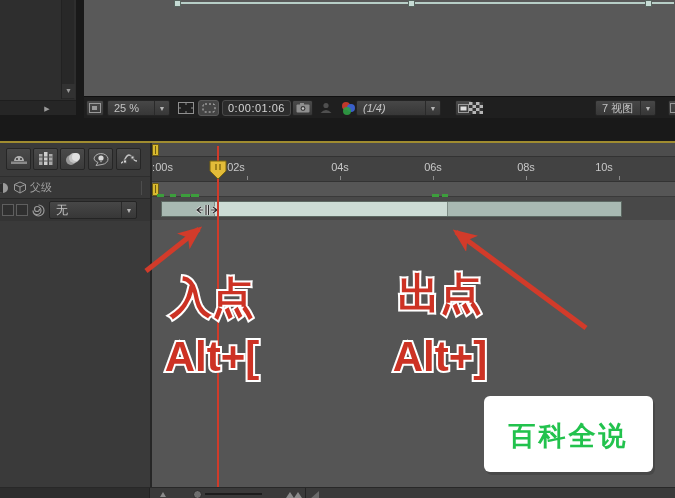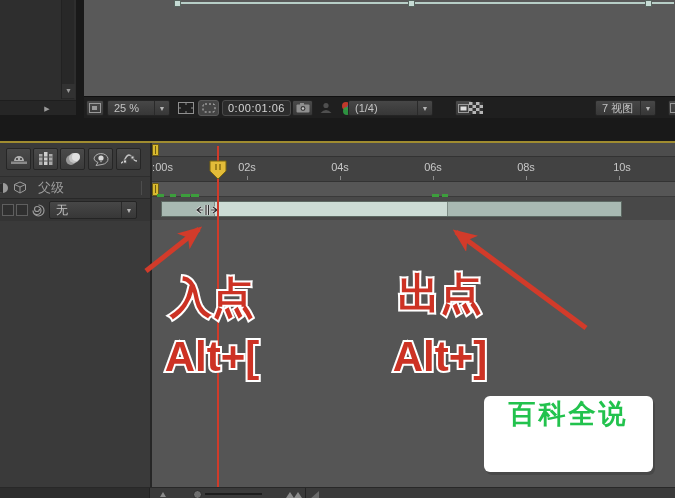--- a/index.html
+++ b/index.html
@@ -28,21 +28,21 @@
   .dd .caret{width:14px;text-align:center;color:#b5b5b5;font-size:7px;}
   .timecode{display:flex;align-items:center;justify-content:center;background:#2c2c2c;border:1px solid #4a4a4a;border-radius:3px;color:#d5d5d5;font-size:11px;letter-spacing:.5px;}
   .iconbtn{display:flex;align-items:center;justify-content:center;}
 
   
   .active-border{position:absolute;left:0;top:141px;width:675px;height:2px;background:#a08c30;}
   .tl-left{position:absolute;left:0;top:143px;width:150px;height:344px;background:#3a3a3a;}
   .switch-row{position:absolute;left:0;top:0;width:150px;height:33px;}
   .sw-btn{position:absolute;top:5px;width:25px;height:22px;background:linear-gradient(#4a4a4a,#3b3b3b);border:1px solid #262626;border-radius:2px;display:flex;align-items:center;justify-content:center;}
   .parent-row{position:absolute;left:0;top:33px;width:150px;height:23px;background:#383838;border-top:1px solid #2e2e2e;border-bottom:1px solid #282828;display:flex;align-items:center;}
-  .parent-row .txt{color:#9f9f9f;font-size:13px;margin-left:11px;}
+  .parent-row .txt{color:#9f9f9f;font-size:11px;margin-left:3px;}
   .col-div{position:absolute;right:8px;top:4px;width:1px;height:14px;background:#4d4d4d;}
   .layer-row-left{position:absolute;left:0;top:56px;width:150px;height:22px;background:#343434;display:flex;align-items:center;}
   .chk{width:12px;height:12px;border:1px solid #5f5f5f;background:#2f2f2f;margin-left:2px;}
   .tl-right{position:absolute;left:152px;top:143px;width:523px;height:344px;background:#555;overflow:hidden;}
   .nav-strip{position:absolute;left:0;top:0;width:523px;height:14px;background:#4d4d4d;border-bottom:1px solid #333;}
   .ruler{position:absolute;left:0;top:14px;width:523px;height:25px;background:#424242;border-bottom:1px solid #333;}
   .ruler .tick-label{position:absolute;top:4px;color:#c8c8c8;font-size:11px;transform:translateX(-50%);}
   .ruler .tick-label.first{transform:none;}
   .ruler .tick-mark{position:absolute;bottom:1px;width:1px;height:4px;background:#8a8a8a;}
   .work-strip{position:absolute;left:0;top:39px;width:523px;height:15px;background:#565656;border-bottom:1px solid #3a3a3a;}
@@ -63,21 +63,21 @@
   .bottom-bar{position:absolute;left:0;top:487px;width:675px;height:11px;background:#3a3a3a;border-top:1px solid #282828;overflow:hidden;}
   .bottom-left{position:absolute;left:0;top:0;width:150px;height:11px;background:#2d2d2d;border-right:1px solid #222;}
   .zoom-track{position:absolute;left:205px;top:5px;width:57px;height:2px;background:#1c1c1c;}
   .zoom-knob{position:absolute;left:193px;top:2px;width:9px;height:9px;border-radius:50%;background:#6e6e6e;border:1px solid #2a2a2a;}
   .mini-mtn{position:absolute;top:4px;width:0;height:0;border-left:4px solid transparent;border-right:4px solid transparent;border-bottom:6px solid #8a8a8a;}
   .bb-div{position:absolute;left:305px;top:0;width:1px;height:11px;background:#242424;}
   .bb-wedge{position:absolute;left:310px;top:3px;width:0;height:0;border-left:9px solid transparent;border-bottom:8px solid #6a6a6a;}
 
   
   .watermark{position:absolute;left:484px;top:396px;width:169px;height:76px;background:#ffffff;border-radius:6px;box-shadow:2px 3px 0 rgba(0,0,0,.15);text-align:center;z-index:6;}
-  .wm-title{margin-top:0;font-size:27px;font-weight:bold;color:#22c24d;letter-spacing:3px;}
+  .wm-title{margin-top:22px;font-size:27px;font-weight:bold;color:#22c24d;letter-spacing:3px;}
   .wm-sub{margin-top:4px;font-size:15px;color:#9b9b9b;letter-spacing:2px;}
 
   
   .anno{position:absolute;left:0;top:0;z-index:7;pointer-events:none;}
 </style>
 </head>
 <body>
 
 <div id="stage">
 
@@ -140,21 +140,21 @@
           <path d="M0.5 11 q5.5 -6 11 0 z" fill="#4f4f4f"></path>
         </svg>
     </div>
     <div class="tb iconbtn" style="left:253px;width:21px;">
       <svg width="16" height="14">
           <circle cx="6" cy="5" r="4" fill="#c0392b"></circle>
           <circle cx="11" cy="7" r="4" fill="#3a5fc8"></circle>
           <circle cx="7" cy="10" r="4" fill="#2f9e44" fill-opacity="0.9"></circle>
         </svg>
     </div>
-    <div class="tb dd" style="left:264px;width:85px;">
+    <div class="tb dd" style="left:272px;width:85px;font-style:italic;">
       <span class="lbl">(1/4)</span>
       <span class="sep"></span>
       <span class="caret">▼</span>
     </div>
     <div class="tb iconbtn btnface" style="left:371px;width:17px;">
       <svg width="11" height="9">
           <rect x="0.5" y="0.5" width="10" height="8" fill="none" stroke="#999"></rect>
           <rect x="2.5" y="2.5" width="6" height="4" fill="#e0e0e0"></rect>
         </svg>
     </div>
@@ -251,25 +251,25 @@
       </div>
     </div>
   </div>
 
   <div class="tl-right">
     <div class="nav-strip">
       <div class="ybracket"></div>
     </div>
     <div class="ruler">
       <span class="tick-label first" style="left:-6px">0:00s</span>
-      <span class="tick-label" style="left:95px">02s</span>
+      <span class="tick-label" style="left:84px">02s</span>
       <span class="tick-label" style="left:188px">04s</span>
       <span class="tick-label" style="left:281px">06s</span>
       <span class="tick-label" style="left:374px">08s</span>
-      <span class="tick-label" style="left:470px">10s</span>
+      <span class="tick-label" style="left:452px">10s</span>
       <span class="tick-mark" style="left:95px"></span>
       <span class="tick-mark" style="left:188px"></span>
       <span class="tick-mark" style="left:281px"></span>
       <span class="tick-mark" style="left:374px"></span>
       <span class="tick-mark" style="left:467px"></span>
     </div>
     <div class="work-strip">
       <div class="ybracket" style="height:13px"></div>
       <div class="cache-tick" style="left:5px;width:7px"></div>
       <div class="cache-tick" style="left:18px;width:6px"></div>

